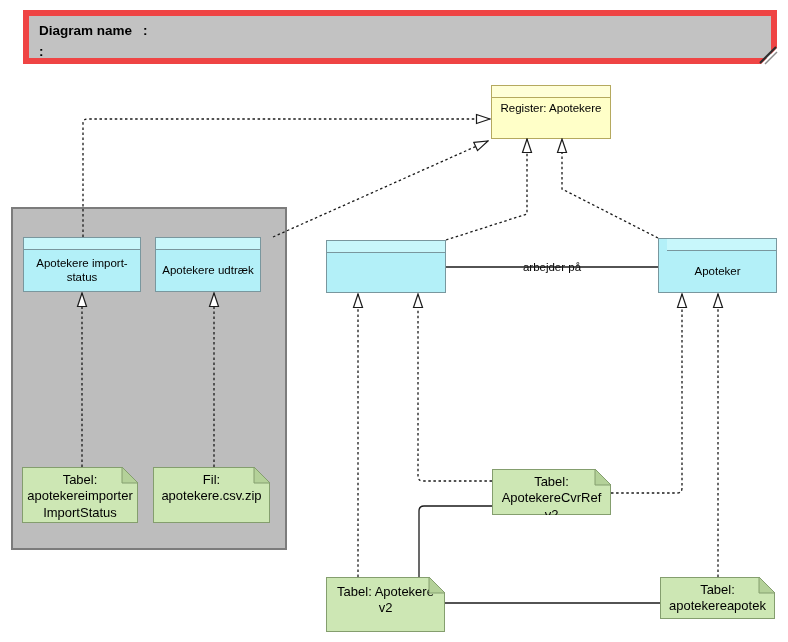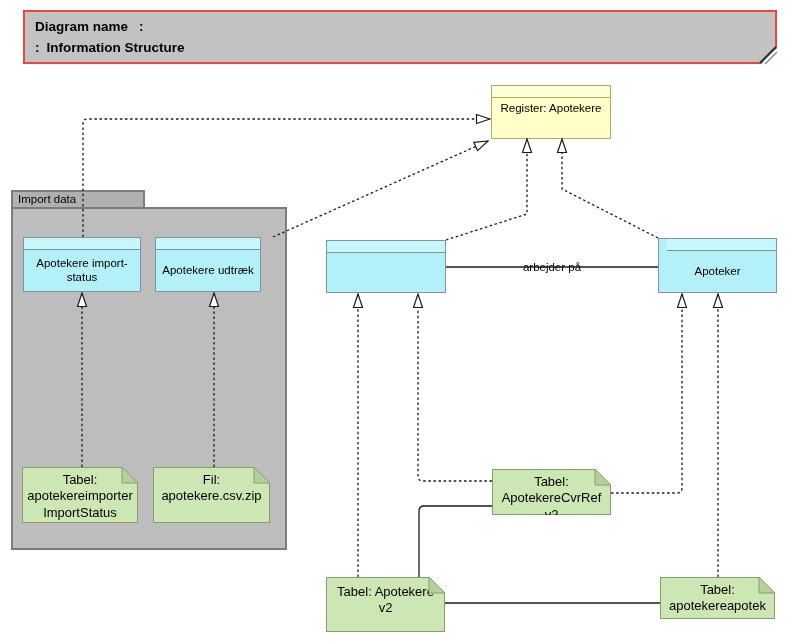--- a/index.html
+++ b/index.html
@@ -4,21 +4,21 @@
 <style>
   html,body { margin:0; padding:0; background:#ffffff; }
   .canvas {
     position:relative; width:788px; height:642px; background:#ffffff;
     font-family:"Liberation Sans", sans-serif; color:#000; overflow:hidden;
   }
 
   
   .titlebar {
     position:absolute; left:23px; top:10px; width:754px; height:54px;
-    background:#c2c2c2; border:2px solid #ef4444; box-sizing:border-box;
+    background:#c2c2c2; border:6px solid #ef4444; box-sizing:border-box;
     clip-path:polygon(0 0,100% 0,100% calc(100% - 16px),calc(100% - 16px) 100%,0 100%);
     padding:4px 10px 0 10px;
   }
   .titlerow { display:flex; font-weight:700; font-size:13.5px; line-height:21px; white-space:nowrap; }
   .titlerow .lbl { width:104px; }
   .titlerow .sep { margin-right:7px; }
 
   
   .folder-tab {
     position:absolute; left:11px; top:190px; width:134px; height:18px;
@@ -74,27 +74,23 @@
 
 <div class="canvas">
 
   <div class="titlebar">
     <div class="titlerow">
       <span class="lbl">Diagram name</span>
       <span class="sep">:</span>
     </div>
     <div class="titlerow">
       <span class="sep">:</span>
-      <span class="val">Information Structure</span>
     </div>
   </div>
 
-  <div class="folder-tab">
-    <span>Import data</span>
-  </div>
   <div class="folder-body"></div>
 
   <div class="entity register" id="ent-register">
     <div class="ehead"></div>
     <div class="elabel">Register: Apotekere</div>
   </div>
 
   <div class="entity" id="ent-import-status">
     <div class="ehead"></div>
     <div class="elabel">Apotekere import-status</div>

